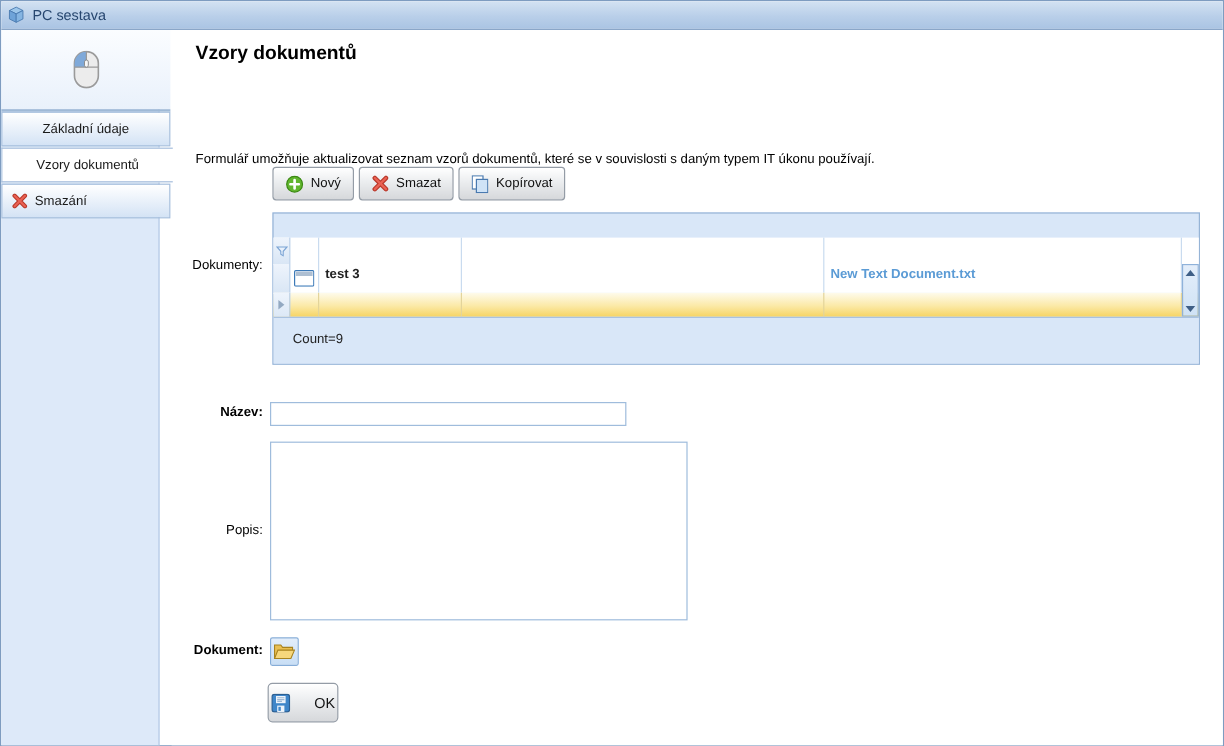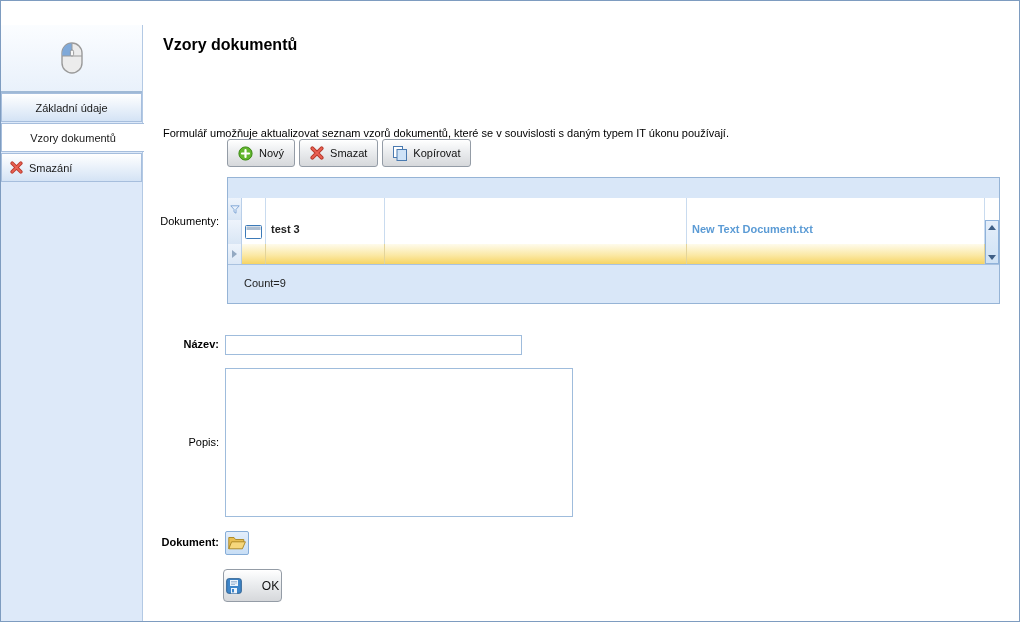--- a/index.html
+++ b/index.html
@@ -4,21 +4,21 @@
 <style>
   html,body{margin:0;padding:0;background:#fff;}
   .window{position:relative;width:1020px;height:622px;overflow:hidden;background:#fff;
     font-family:"Liberation Sans",sans-serif;border:1px solid #7e9cc0;box-sizing:border-box;}
   
   .titlebar{position:absolute;left:0;top:0;width:100%;height:24px;box-sizing:border-box;
     background:linear-gradient(#d3e2f2,#b9cfe9 55%,#aac4e3);border-bottom:1px solid #8aa6c8;
     display:flex;align-items:center;gap:6px;padding-left:5px;}
   .titlebar-text{font-size:12px;color:#26466f;}
   
-  .sidebar{position:absolute;left:0;top:24px;width:142px;height:598px;background:#dde9f9;
+  .sidebar{position:absolute;left:0;top:24px;width:132px;height:598px;background:#dde9f9;
     border-right:1px solid #b3c9e4;box-sizing:border-box;}
   .sidebar-top{position:absolute;top:0;left:0;width:141px;height:66px;
     background:linear-gradient(#fbfdff,#e9f1fb);border-bottom:2px solid #9fb9d6;
     display:flex;align-items:center;justify-content:center;}
   .tab{position:absolute;left:0;width:141px;height:29px;box-sizing:border-box;
     border:1px solid #a6bedd;background:linear-gradient(#ffffff,#d4e3f5);
     display:flex;align-items:center;justify-content:center;font-size:11px;color:#1a1a1a;cursor:pointer;}
   .tab.selected{background:#fff;width:143px;border-right:none;z-index:3;}
   .tab.with-icon{justify-content:flex-start;padding-left:8px;gap:6px;}
   
@@ -71,20 +71,30 @@
   .ok-btn{position:absolute;left:80px;top:544px;width:59px;height:33px;box-sizing:border-box;
     border:1px solid #949ca6;border-radius:4px;background:linear-gradient(#ffffff,#ebedef 45%,#d6d8db);
     box-shadow:inset 0 1px 0 #fff;display:flex;align-items:center;justify-content:center;gap:20px;
     font-size:12px;color:#111;cursor:pointer;}
 </style>
 </head>
 <body>
 
 <div class="window">
 
+  <div class="titlebar">
+    <span style="display:flex;">
+      <svg width="15" height="15" viewBox="0 0 16 16">
+        <path d="M8 1 L14 4 L8 7 L2 4 Z" fill="#9cc6ea" stroke="#4a7ab0" stroke-width="0.8"></path>
+        <path d="M2 4 L8 7 L8 14.5 L2 11.5 Z" fill="#6ea3d8" stroke="#4a7ab0" stroke-width="0.8"></path>
+        <path d="M14 4 L8 7 L8 14.5 L14 11.5 Z" fill="#85b5e2" stroke="#4a7ab0" stroke-width="0.8"></path>
+      </svg>
+    </span>
+    <span class="titlebar-text">PC sestava</span>
+  </div>
 
   <div class="sidebar">
     <div class="sidebar-top">
       <span style="display:flex;">
         <svg width="22" height="32" viewBox="0 0 22 32">
           <rect x="1" y="1" width="20" height="30" rx="10" fill="#ececec" stroke="#9a9a9a" stroke-width="1.4"></rect>
           <path d="M11 1.2 A 9.8 9.8 0 0 0 1.2 11 L1.2 14 L11 14 Z" fill="#7fa9d9"></path>
           <line x1="11" y1="1" x2="11" y2="14" stroke="#9a9a9a"></line>
           <line x1="1" y1="14" x2="21" y2="14" stroke="#9a9a9a"></line>
           <rect x="9.4" y="8" width="3.2" height="6" rx="1.6" fill="#f8f8f8" stroke="#888" stroke-width="0.8"></rect>

